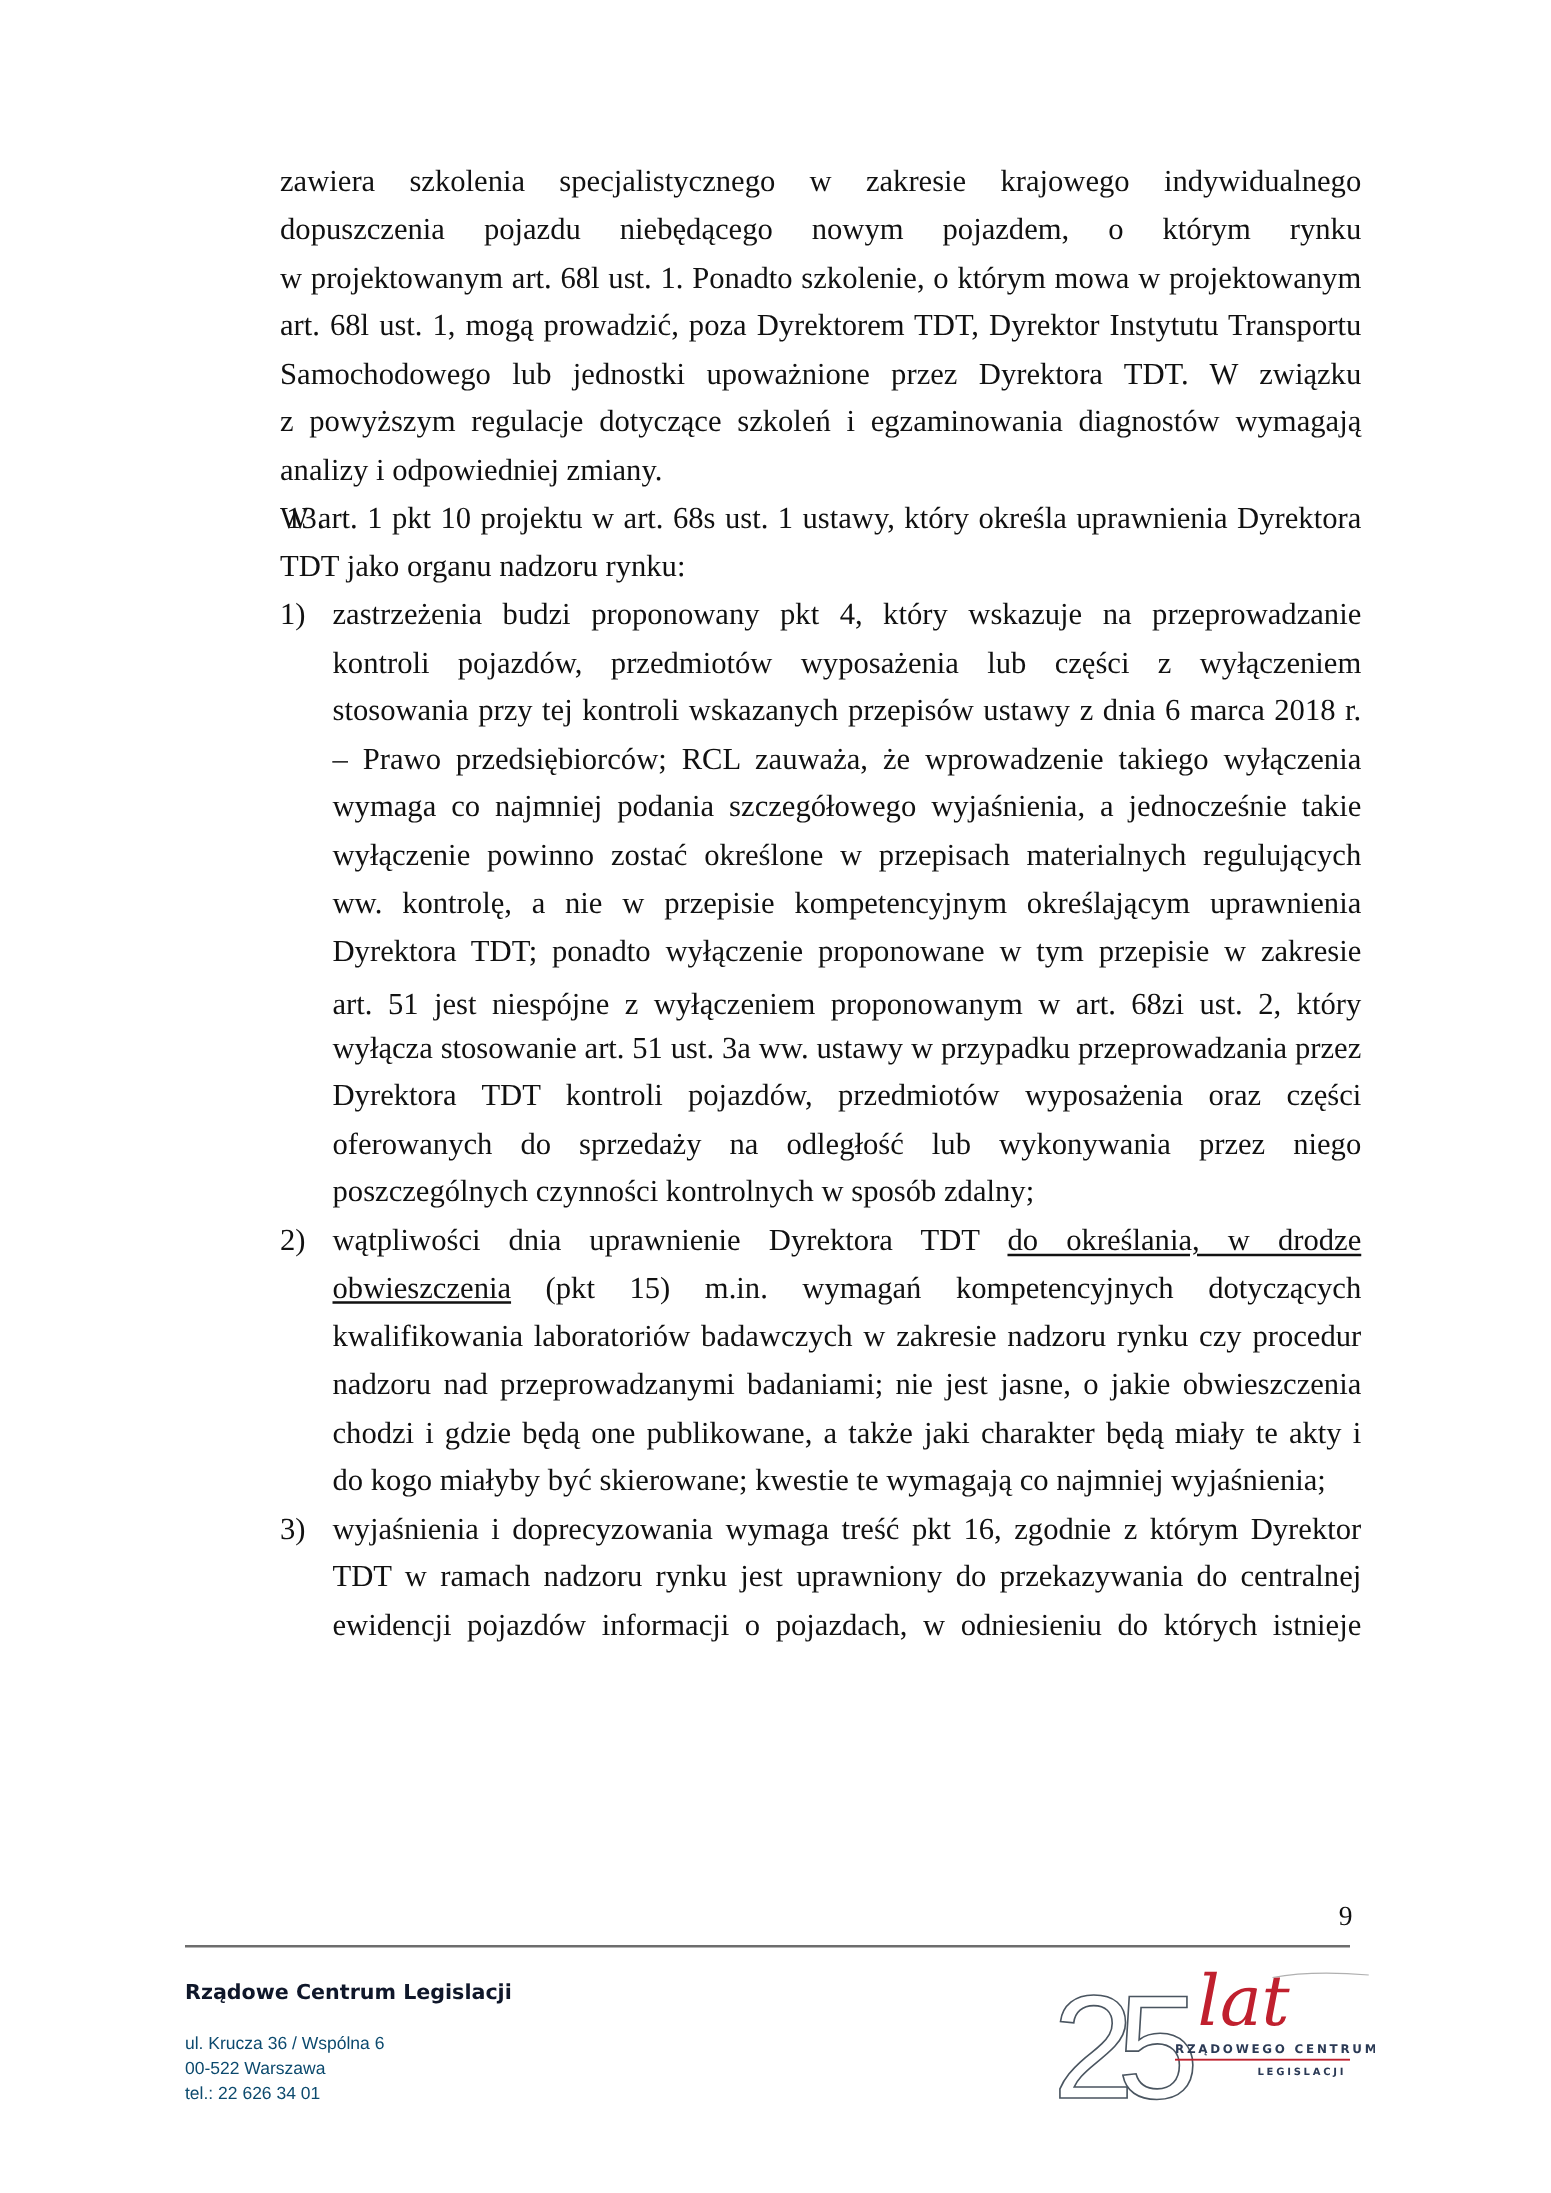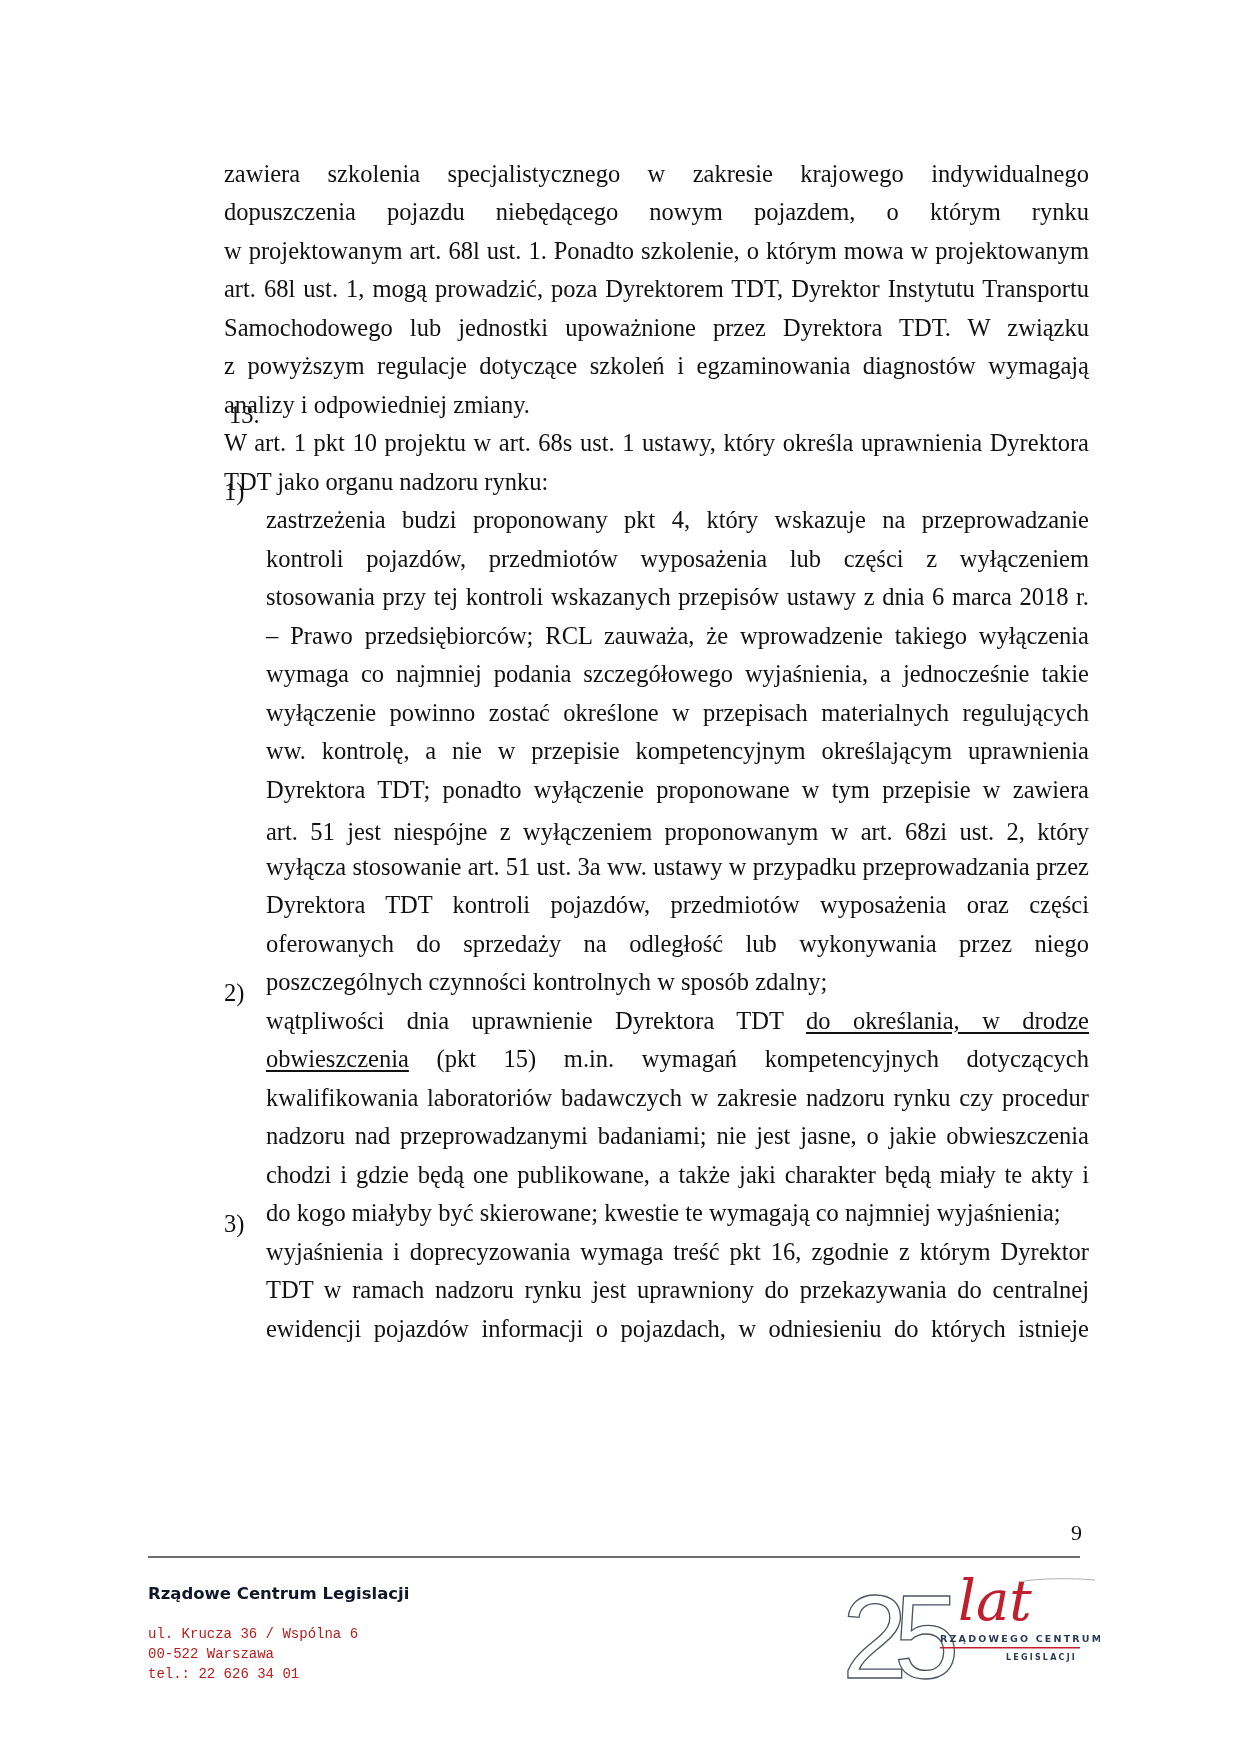--- a/index.html
+++ b/index.html
@@ -5,32 +5,32 @@
   html, body { margin: 0; padding: 0; background: #ffffff; }
   body { width: 1241px; height: 1754px; position: relative; overflow: hidden; }
   .page { position: absolute; left: 0; top: 0; width: 1241px; height: 1754px; background: #fff; }
   .body-text {
     position: absolute; left: 0; top: 0; width: 100%;
     font-family: "Liberation Serif", "DejaVu Serif", serif;
     font-size: 24.5px; color: #111;
   }
   .line {
     position: absolute; white-space: nowrap; height: 36px; line-height: 36px;
-    text-align: justify; text-align-last: justify; margin-top: 28px;
+    text-align: justify; text-align-last: justify;
   }
   .line.last { text-align-last: left; }
   .cont { left: 224px; width: 865px; }
   .sub { left: 266px; width: 823px; }
   .num13 { position: absolute; left: 182px; margin-left: 47px; }
   .subnum { position: absolute; left: 224px; }
   .u { text-decoration: underline; text-underline-offset: 3px; }
   .footer-rule { position: absolute; left: 148px; top: 1556px; width: 932px; height: 2px; background: #6d6d6d; }
   .page-num { position: absolute; left: 1071px; top: 1520px; font-family: "Liberation Serif", serif; font-size: 22px; color: #111; }
   .org { position: absolute; left: 148px; top: 1584px; font-family: "DejaVu Sans", sans-serif; font-weight: bold; font-size: 16.5px; color: #0f172a; }
-  .addr { position: absolute; left: 148px; font-family: Liberation Mono, monospace; font-size: 14px; color: #b91c1c; }
+  .addr { position: absolute; left: 148px; font-family: Liberation Sans, sans-serif; font-size: 14px; color: #0c4a6e; }
   .logo { position: absolute; left: 840px; top: 1560px; width: 260px; height: 130px; }
 </style>
 </head>
 <body>
 
 <div class="page">
   <div class="body-text">
 
     <div class="line cont" style="top:128px">zawiera szkolenia specjalistycznego w zakresie krajowego indywidualnego</div>
     <div class="line cont" style="top:166px">dopuszczenia pojazdu niebędącego nowym pojazdem, o którym rynku</div>
@@ -45,21 +45,21 @@
     <div class="line cont last" style="top:436px">TDT jako organu nadzoru rynku:</div>
 
     <div class="subnum" style="top:474px;line-height:36px">1)</div>
     <div class="line sub" style="top:474px">zastrzeżenia budzi proponowany pkt 4, który wskazuje na przeprowadzanie</div>
     <div class="line sub" style="top:513px">kontroli pojazdów, przedmiotów wyposażenia lub części z wyłączeniem</div>
     <div class="line sub" style="top:551px">stosowania przy tej kontroli wskazanych przepisów ustawy z dnia 6 marca 2018 r.</div>
     <div class="line sub" style="top:590px">– Prawo przedsiębiorców; RCL zauważa, że wprowadzenie takiego wyłączenia</div>
     <div class="line sub" style="top:628px">wymaga co najmniej podania szczegółowego wyjaśnienia, a jednocześnie takie</div>
     <div class="line sub" style="top:667px">wyłączenie powinno zostać określone w przepisach materialnych regulujących</div>
     <div class="line sub" style="top:705px">ww. kontrolę, a nie w przepisie kompetencyjnym określającym uprawnienia</div>
-    <div class="line sub" style="top:744px">Dyrektora TDT; ponadto wyłączenie proponowane w tym przepisie w zawiera</div>
+    <div class="line sub" style="top:744px">Dyrektora TDT; ponadto wyłączenie proponowane w tym przepisie w zakresie</div>
     <div class="line sub" style="top:786px">art. 51 jest niespójne z wyłączeniem proponowanym w art. 68zi ust. 2, który</div>
     <div class="line sub" style="top:821px">wyłącza stosowanie art. 51 ust. 3a ww. ustawy w przypadku przeprowadzania przez</div>
     <div class="line sub" style="top:859px">Dyrektora TDT kontroli pojazdów, przedmiotów wyposażenia oraz części</div>
     <div class="line sub" style="top:898px">oferowanych do sprzedaży na odległość lub wykonywania przez niego</div>
     <div class="line sub last" style="top:936px">poszczególnych czynności kontrolnych w sposób zdalny;</div>
 
     <div class="subnum" style="top:975px;line-height:36px">2)</div>
     <div class="line sub" style="top:975px"><span>wątpliwości dnia uprawnienie Dyrektora TDT </span><span class="u">do określania, w drodze</span></div>
     <div class="line sub" style="top:1013px"><span class="u">obwieszczenia</span><span> (pkt 15) m.in. wymagań kompetencyjnych dotyczących</span></div>
     <div class="line sub" style="top:1052px">kwalifikowania laboratoriów badawczych w zakresie nadzoru rynku czy procedur</div>

